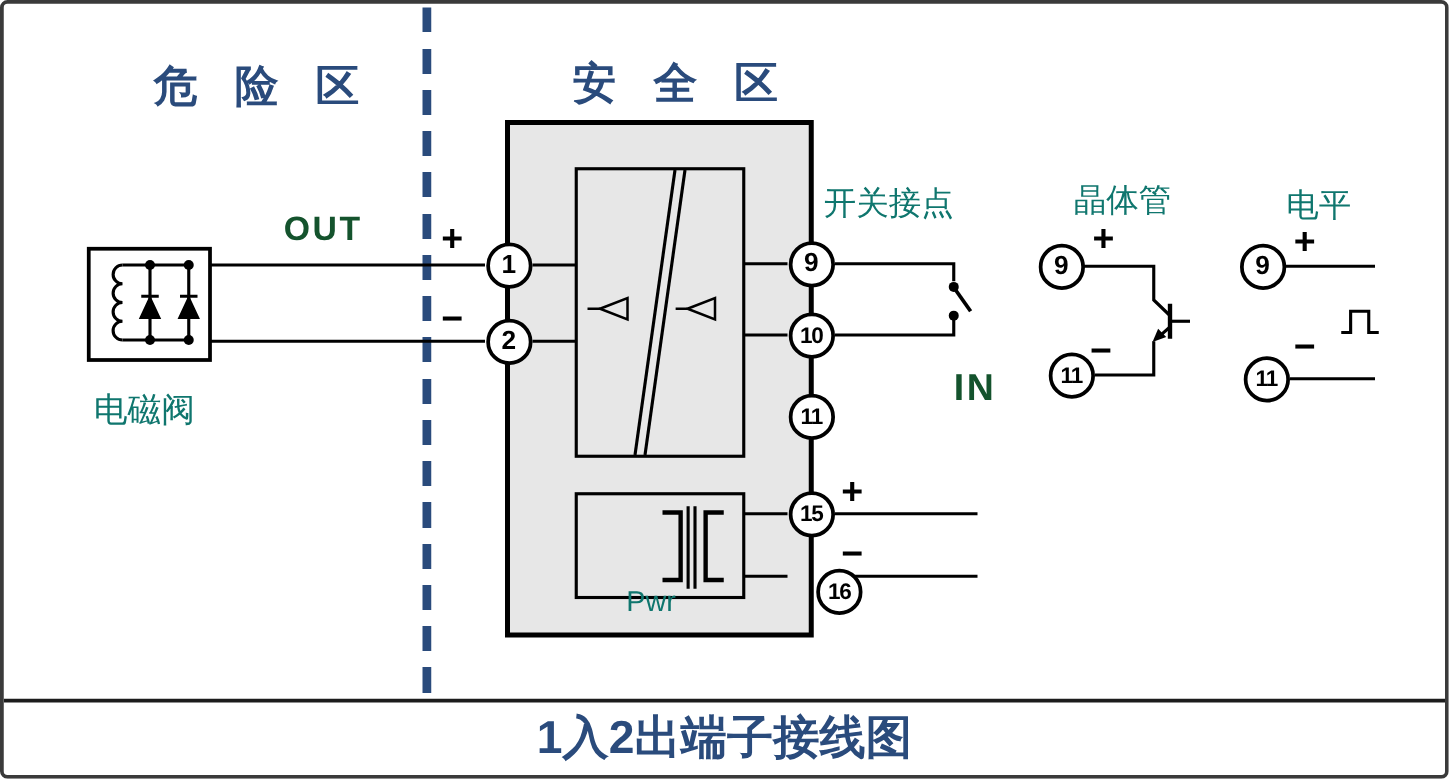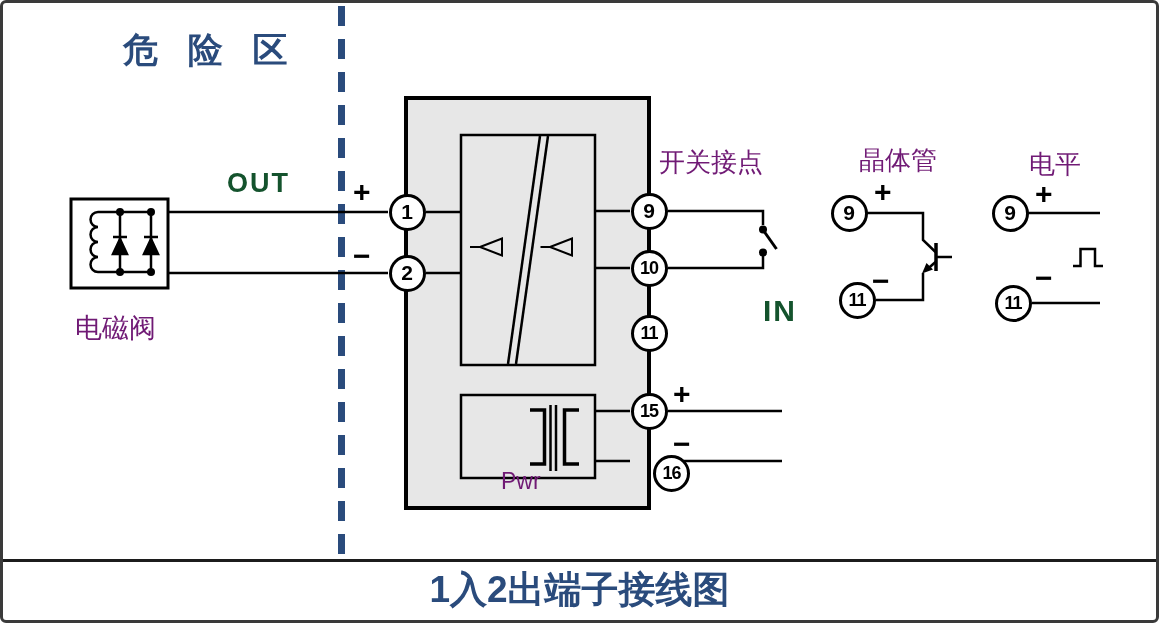--- a/index.html
+++ b/index.html
@@ -8,23 +8,23 @@
     width:1153px;height:617px;
     margin:0;
     border:3px solid #3a3a3a;
     border-radius:6px;
     background:#ffffff;
     font-family:"Liberation Sans","DejaVu Sans",sans-serif;
     overflow:hidden;
   }
   .abs{position:absolute;}
   .zone-label{
-    font-size:35px;font-weight:bold;color:#2a4b7c;letter-spacing:10px;white-space:nowrap;
+    font-size:35px;font-weight:bold;color:#2a4b7c;letter-spacing:10px;white-space:nowrap;margin-top:19px;
   }
-  .cjk-label{font-size:26px;color:#701a75;white-space:nowrap;}
+  .cjk-label{font-size:26px;color:#0f766e;white-space:nowrap;}
   .latin-bold{font-weight:bold;color:#14532d;white-space:nowrap;}
   .sign{font-size:30px;font-weight:bold;color:#000;line-height:1;white-space:nowrap;}
   .divider-dashed{
     left:335px;top:3px;width:7px;height:553px;
     background:repeating-linear-gradient(to bottom,#2a4b7c 0px,#2a4b7c 20px,transparent 20px,transparent 33px);
   }
   .separator{left:0;right:0;top:556px;height:3px;background:#1c1c1c;}
   .footer-title{
     left:0;right:0;top:562px;text-align:center;
     font-size:37px;font-weight:600;color:#2a4b7c;white-space:nowrap;
@@ -38,20 +38,21 @@
   .terminal.two{font-size:18px;letter-spacing:-1px;}
   svg{position:absolute;left:0;top:0;z-index:1;}
   .txt{z-index:6;}
 </style>
 </head>
 <body>
 
 <div class="frame">
 
   <div class="abs zone-label txt" style="left:120px;top:24px;">危 险 区</div>
+  <div class="abs zone-label txt" style="left:455px;top:21px;">安 全 区</div>
 
   <div class="abs divider-dashed"></div>
 
   <svg width="1153" height="617" viewBox="0 0 1153 617">
     <g fill="none" stroke="#000" stroke-width="2.5">
 
       <rect x="403" y="95" width="243" height="410" fill="#e7e7e7" stroke-width="4"></rect>
 
       <g>
         <rect x="458" y="132" width="134" height="230" fill="#e7e7e7"></rect>

